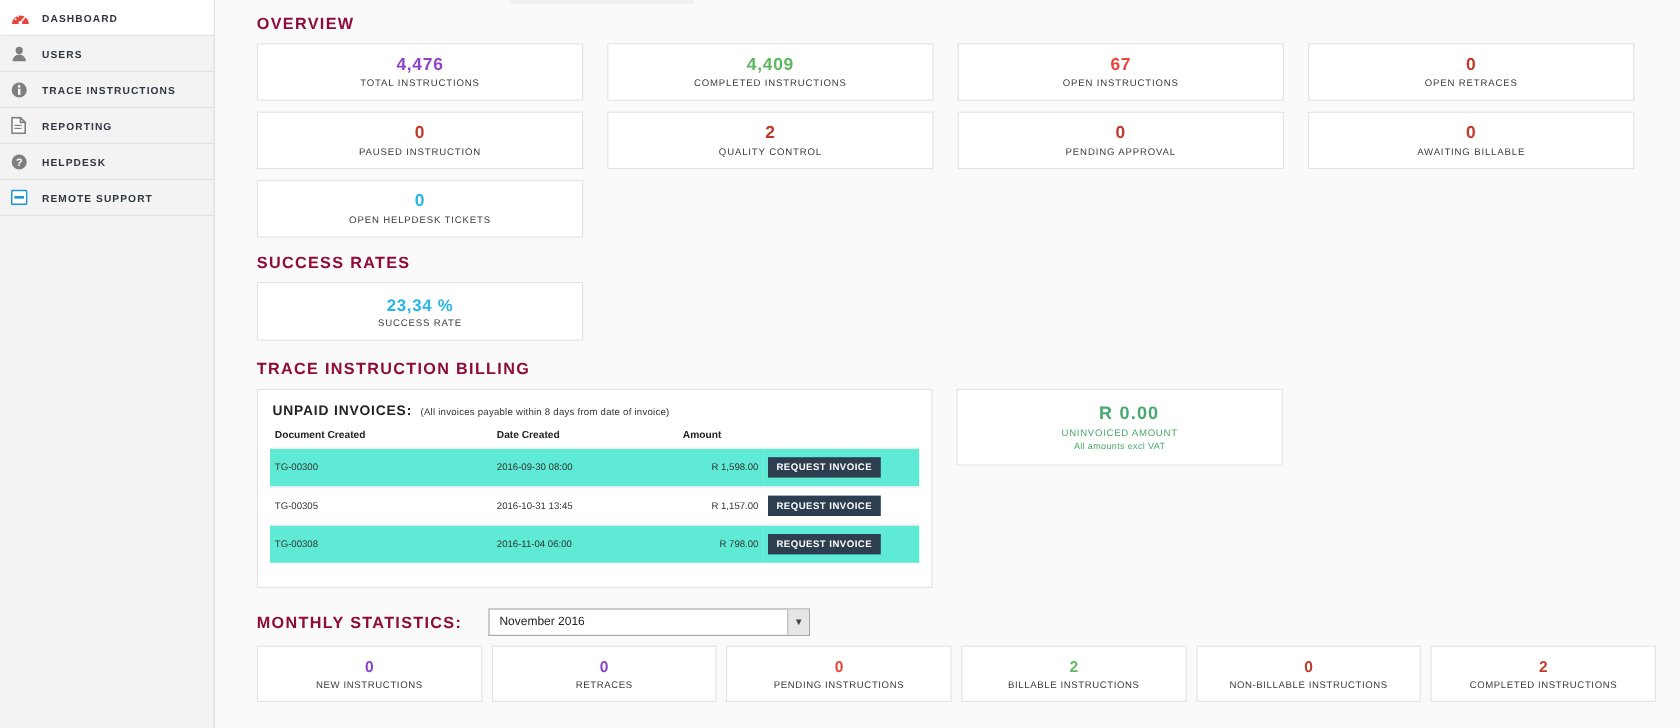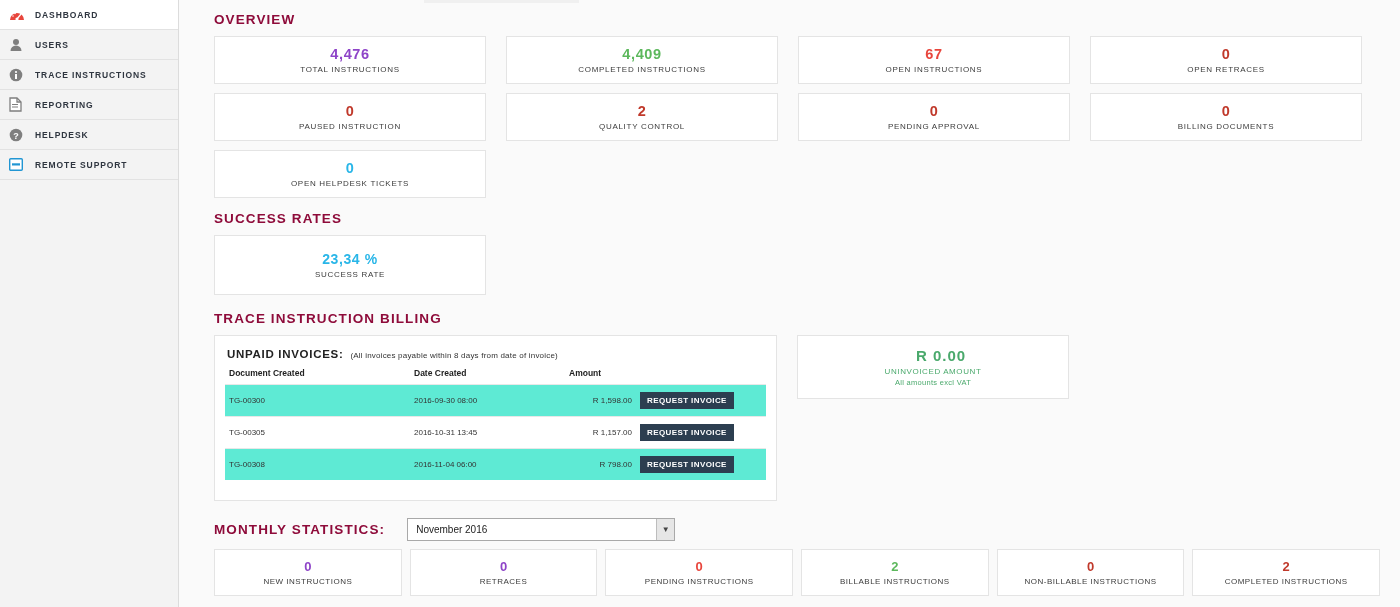--- a/index.html
+++ b/index.html
@@ -66,21 +66,21 @@
     font-size: 14.5px; font-weight: bold;
     letter-spacing: 0.6px; line-height: 17px;
   }
   .card .lbl {
     font-size: 8px; color: #3b3b3b;
     letter-spacing: 0.7px; margin-top: 2px;
     white-space: nowrap;
   }
 
   
-  .success-card { flex: 0 0 272px; height: 60px; }
+  .success-card { flex: 0 0 272px; height: 49px; }
   .success-card .val { font-size: 14px; }
 
   
   .billing-wrap { display: flex; gap: 20px; align-items: flex-start; }
   .invoices-panel {
     flex: 0 0 563px;
     background: #ffffff;
     border: 1px solid #e4e4e4;
     padding: 10px 10px 20px 10px;
     min-height: 138px;
@@ -264,21 +264,21 @@
       <div class="card">
         <span class="val" style="color:#c0392b">2</span>
         <span class="lbl">QUALITY CONTROL</span>
       </div>
       <div class="card">
         <span class="val" style="color:#c0392b">0</span>
         <span class="lbl">PENDING APPROVAL</span>
       </div>
       <div class="card">
         <span class="val" style="color:#c0392b">0</span>
-        <span class="lbl">BILLING DOCUMENTS</span>
+        <span class="lbl">AWAITING BILLABLE</span>
       </div>
     </div>
 
     <div class="row">
       <div class="card">
         <span class="val" style="color:#29b6e8">0</span>
         <span class="lbl">OPEN HELPDESK TICKETS</span>
       </div>
     </div>
 

